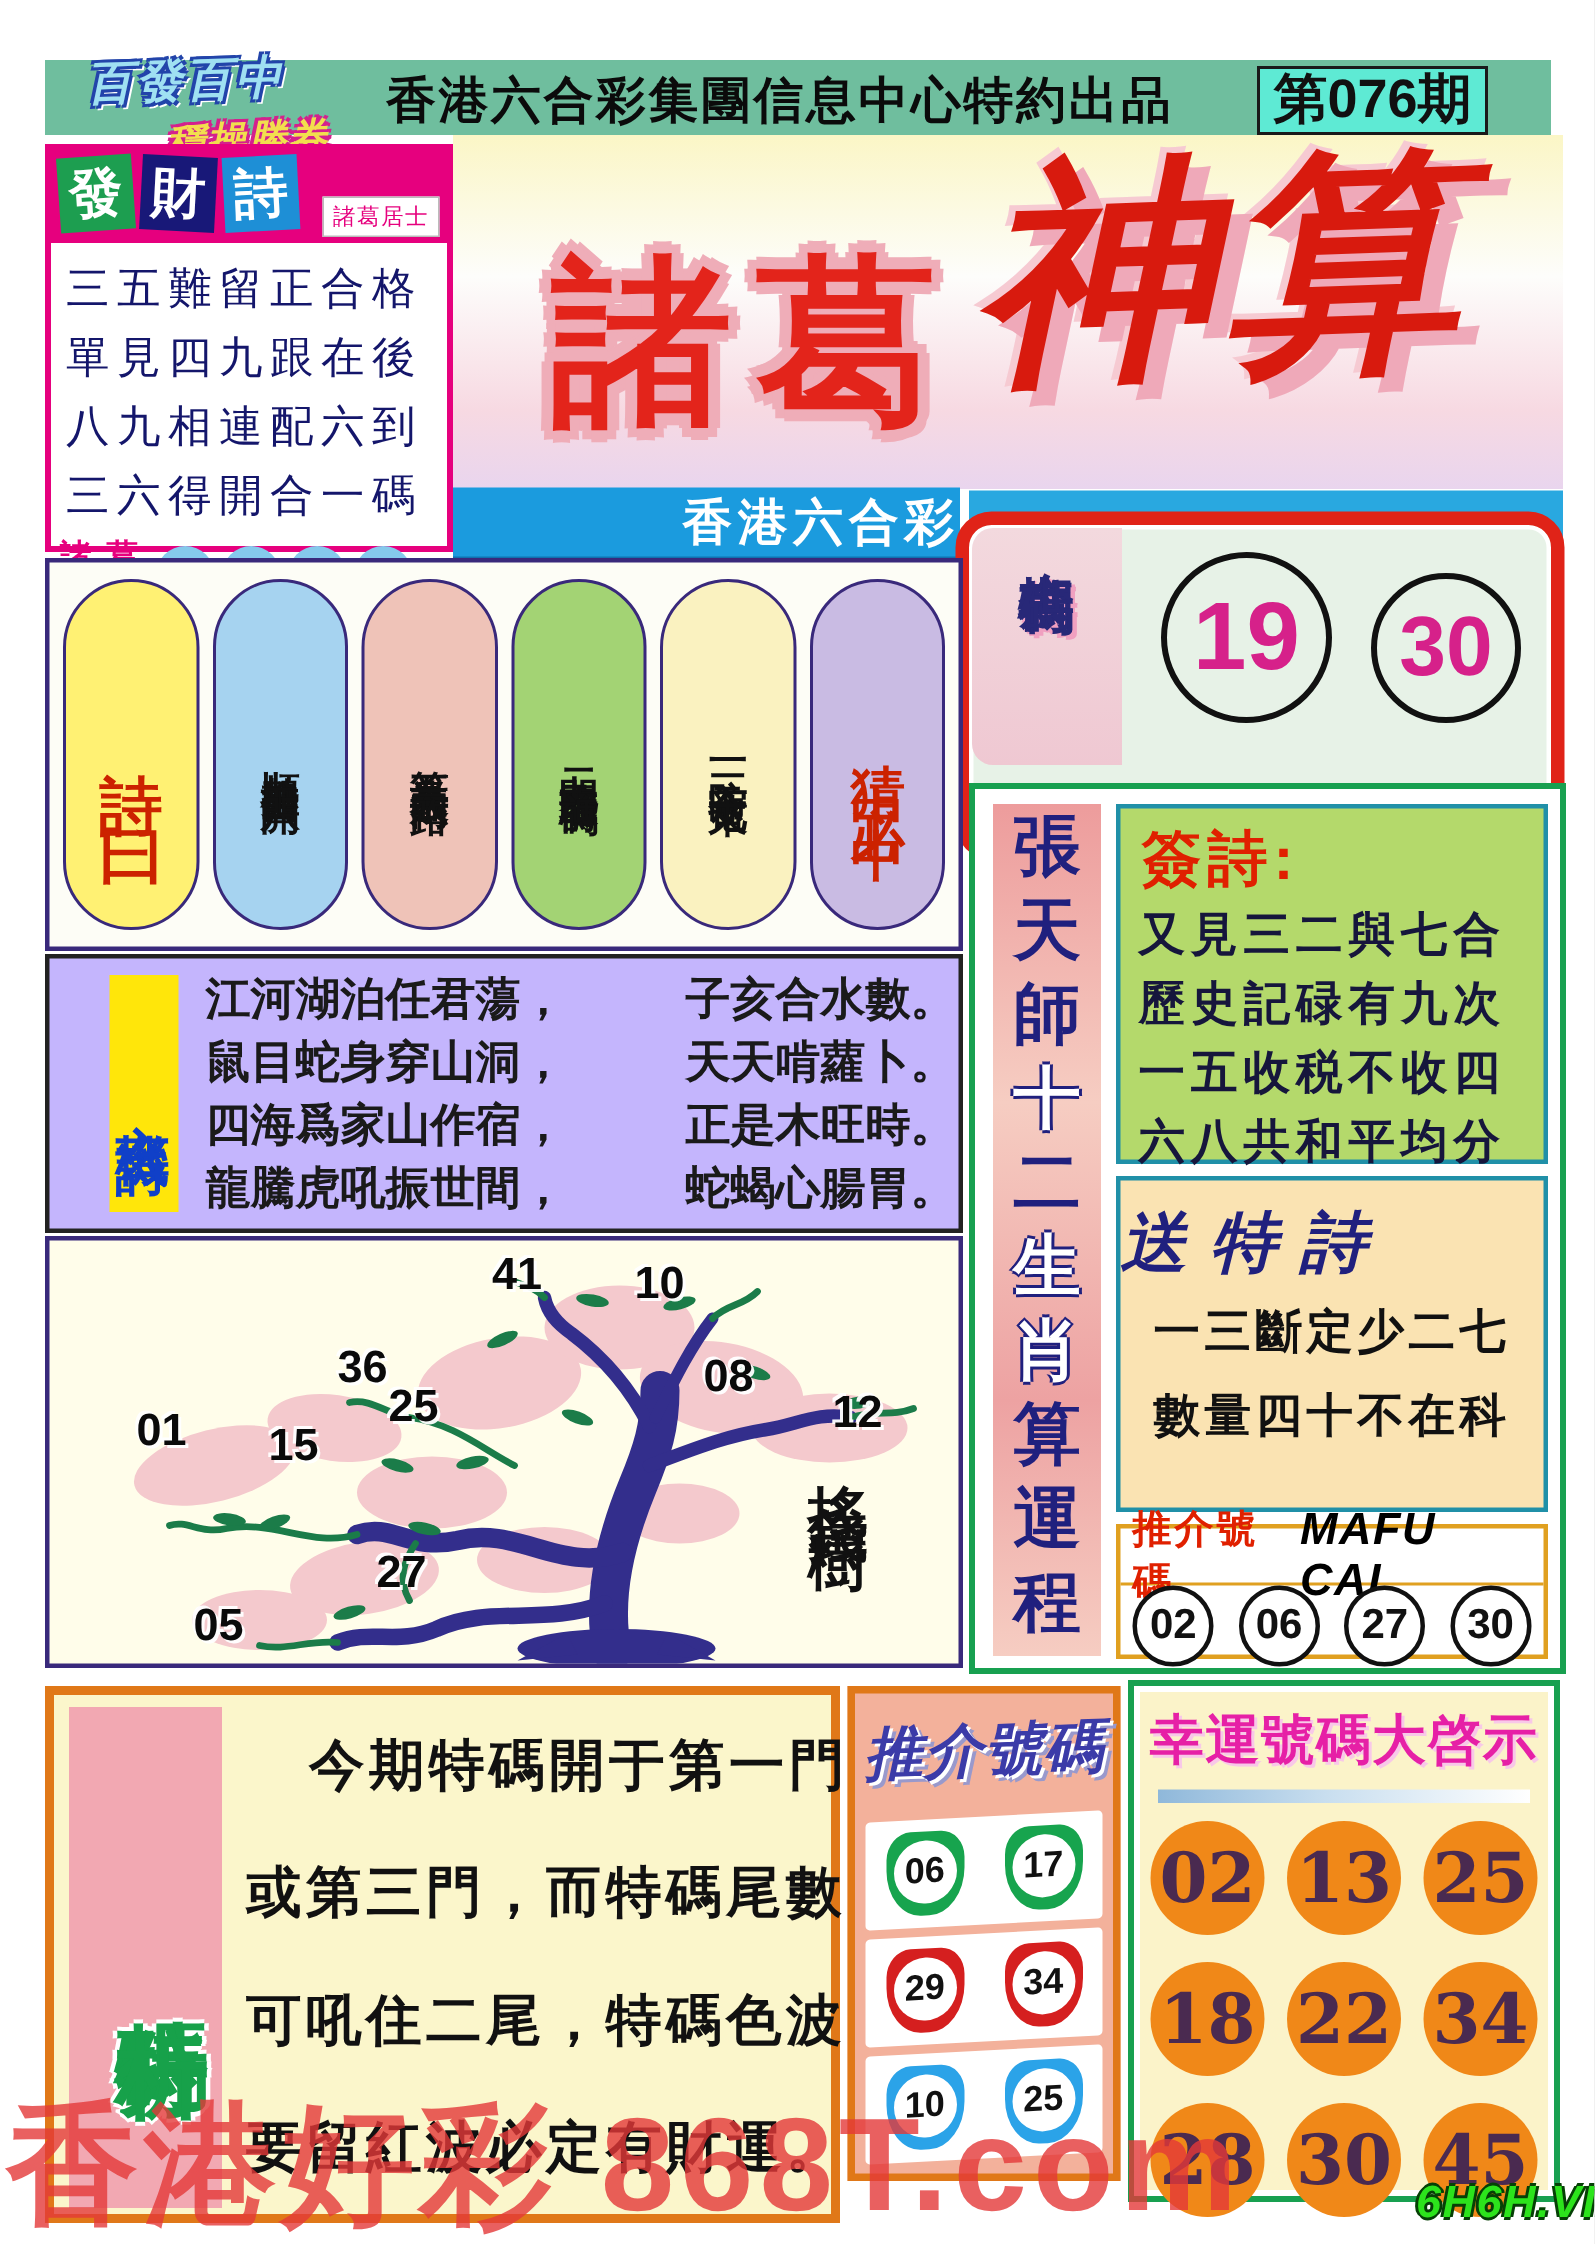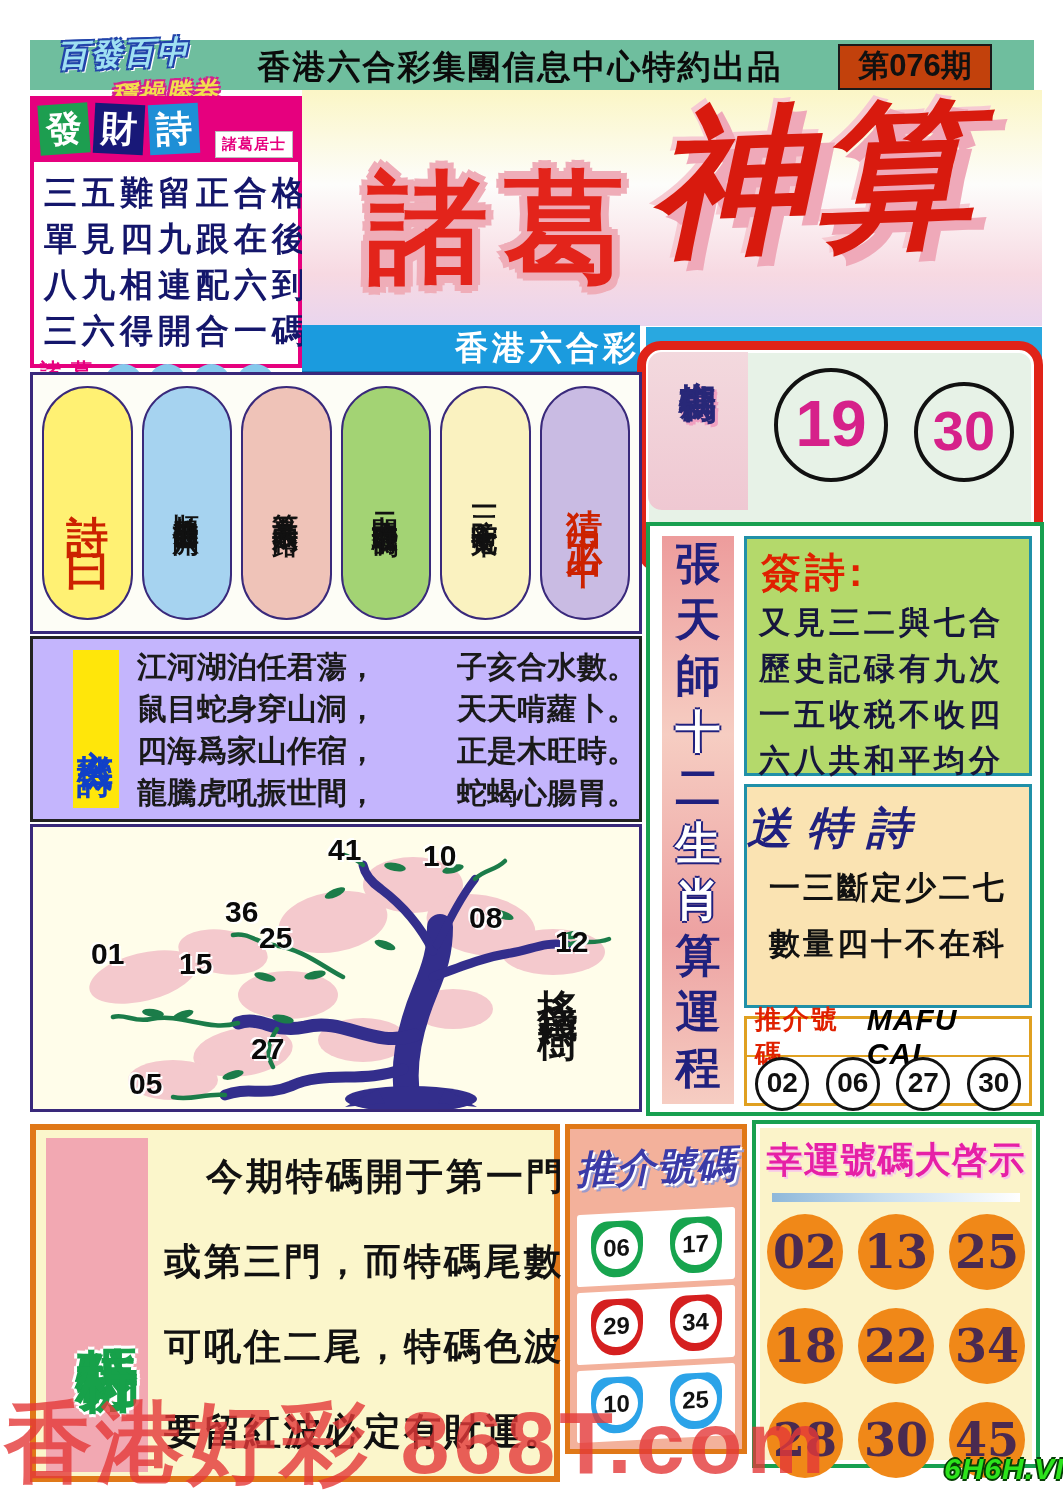--- a/index.html
+++ b/index.html
@@ -6,38 +6,38 @@
   #page{position:relative;width:1063px;height:1496px;background:#ffffff;
         font-family:"Liberation Sans",sans-serif;overflow:hidden;margin:0 auto;}
   .abs{position:absolute;}
   .serif{font-family:"DejaVu Serif","Liberation Serif",serif;}
   .vtext{writing-mode:vertical-rl;text-orientation:upright;}
 
   
   .topbar{left:30px;top:40px;width:1004px;height:50px;background:#6FBE9E;}
   .top-title{left:200px;top:42px;width:640px;height:50px;line-height:50px;text-align:center;
              font-size:33px;font-weight:bold;color:#0b0b0b;letter-spacing:2px;}
-  .issue-box{left:838px;top:44px;width:150px;height:42px;background:#c2410c;border:2px solid #1a1a1a;
-             line-height:40px;text-align:center;font-size:31px;font-weight:bold;color:#111;}
+  .issue-box{left:838px;top:44px;width:150px;height:42px;background:#5eead4;border:2px solid #1a1a1a;
+             line-height:40px;text-align:center;font-size:36px;font-weight:bold;color:#111;}
   .logo{left:58px;top:31px;width:250px;height:76px;transform:rotate(-2deg);}
   .logo-l1{font-size:31px;font-weight:900;font-style:italic;color:#9FE0F2;letter-spacing:2px;
            text-shadow:-2px -2px 0 #2244AA,2px -2px 0 #2244AA,-2px 2px 0 #2244AA,2px 2px 0 #2244AA,3px 3px 0 #ffffff;}
   .logo-l2{font-size:26px;font-weight:900;font-style:italic;color:#F2DE4E;margin:2px 0 0 52px;letter-spacing:1px;
            text-shadow:-2px -2px 0 #D4208E,2px -2px 0 #D4208E,-2px 2px 0 #D4208E,2px 2px 0 #D4208E;}
 
   
   .facai{left:30px;top:96px;width:272px;height:272px;background:#fff;border:4px solid #E6007E;box-sizing:border-box;}
   .facai-head{display:flex;align-items:flex-start;background:#E6007E;height:62px;padding:4px 5px;gap:5px;box-sizing:border-box;}
   .tile{width:50px;height:50px;color:#fff;font-weight:900;font-size:36px;line-height:50px;text-align:center;}
   .tile1{background:#1D9E50;transform:rotate(-4deg);}
   .tile2{background:#181878;transform:rotate(3deg);}
   .tile3{background:#1E8FD6;transform:rotate(-3deg);}
-  .facai-author{margin-left:auto;align-self:flex-end;background:#fff;color:#E6007E;font-size:15px;font-weight:bold;
+  .facai-author{margin-left:auto;align-self:flex-end;background:#fff;color:#E6007E;font-size:15px;font-weight:normal;
                 padding:3px 6px;border:1px solid #bbb;letter-spacing:1px;}
-  .facai-poem{padding:8px 8px 0 10px;font-size:33px;font-weight:bold;color:#14166B;letter-spacing:5px;line-height:46px;white-space:nowrap;}
+  .facai-poem{padding:8px 8px 0 10px;font-size:29px;font-weight:normal;color:#14166B;letter-spacing:5px;line-height:46px;white-space:nowrap;}
   .facai-bottom{display:flex;align-items:center;padding:4px 6px;}
   .facai-reclabel{color:#E6007E;font-weight:900;font-size:21px;line-height:25px;letter-spacing:10px;white-space:nowrap;}
   .facai-circles{display:flex;gap:5px;margin-left:2px;}
   .fc-circle{width:39px;height:39px;border-radius:50%;background:#85C9EC;color:#14166B;
              font-size:22px;font-weight:bold;line-height:39px;text-align:center;}
 
   
   .title-area{left:302px;top:90px;width:740px;height:236px;
       background:linear-gradient(180deg,#FBF6C6 0%,#FDFDFB 40%,#F7D9E2 78%,#E9D5EE 100%);}
   .zhuge{left:66px;top:58px;font-size:120px;font-weight:900;color:#E3241B;letter-spacing:16px;

